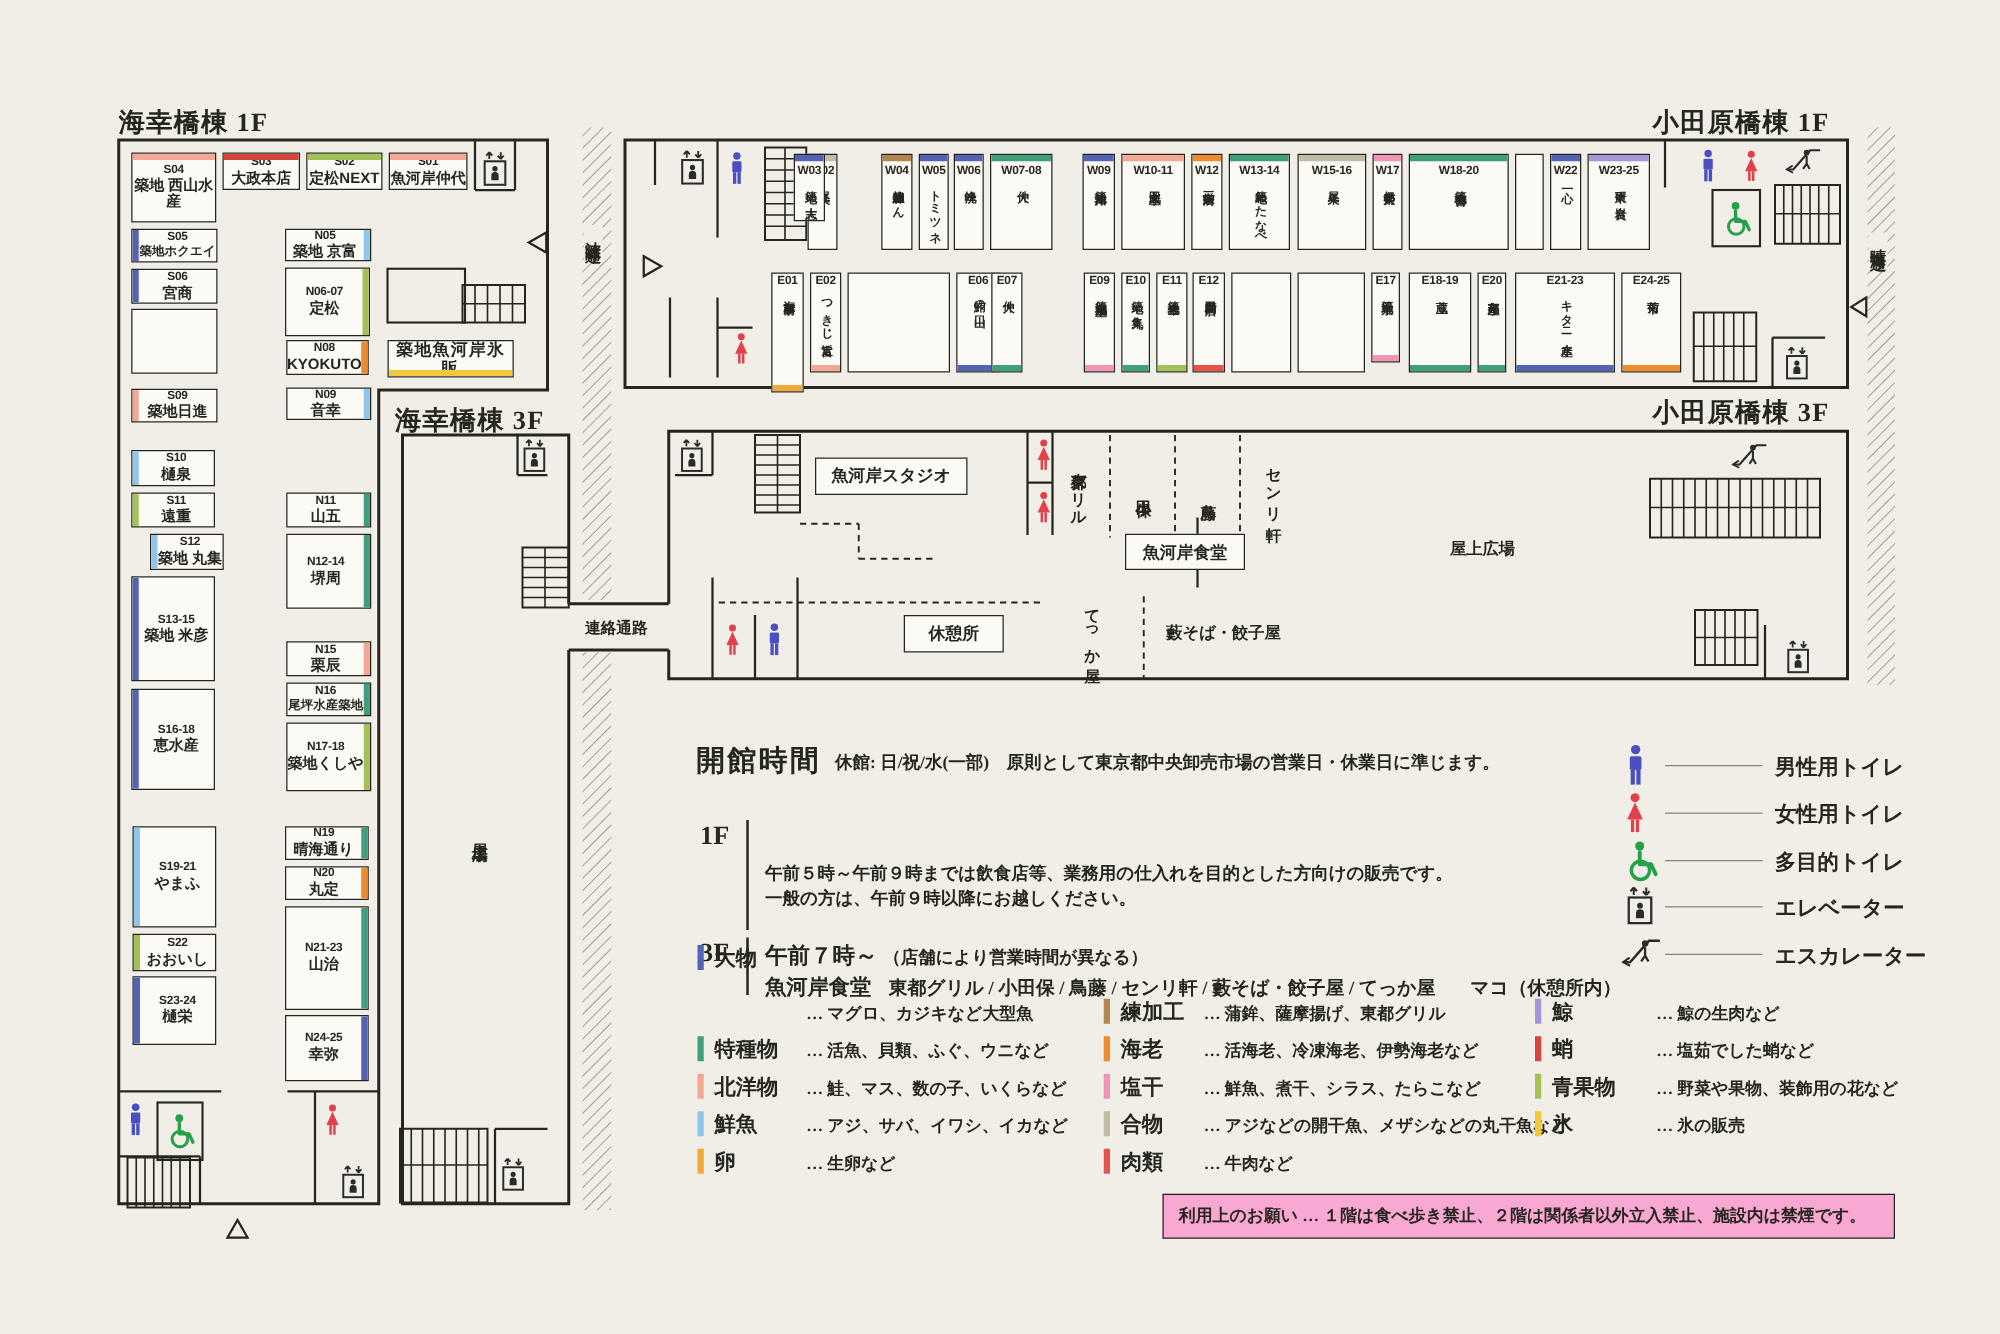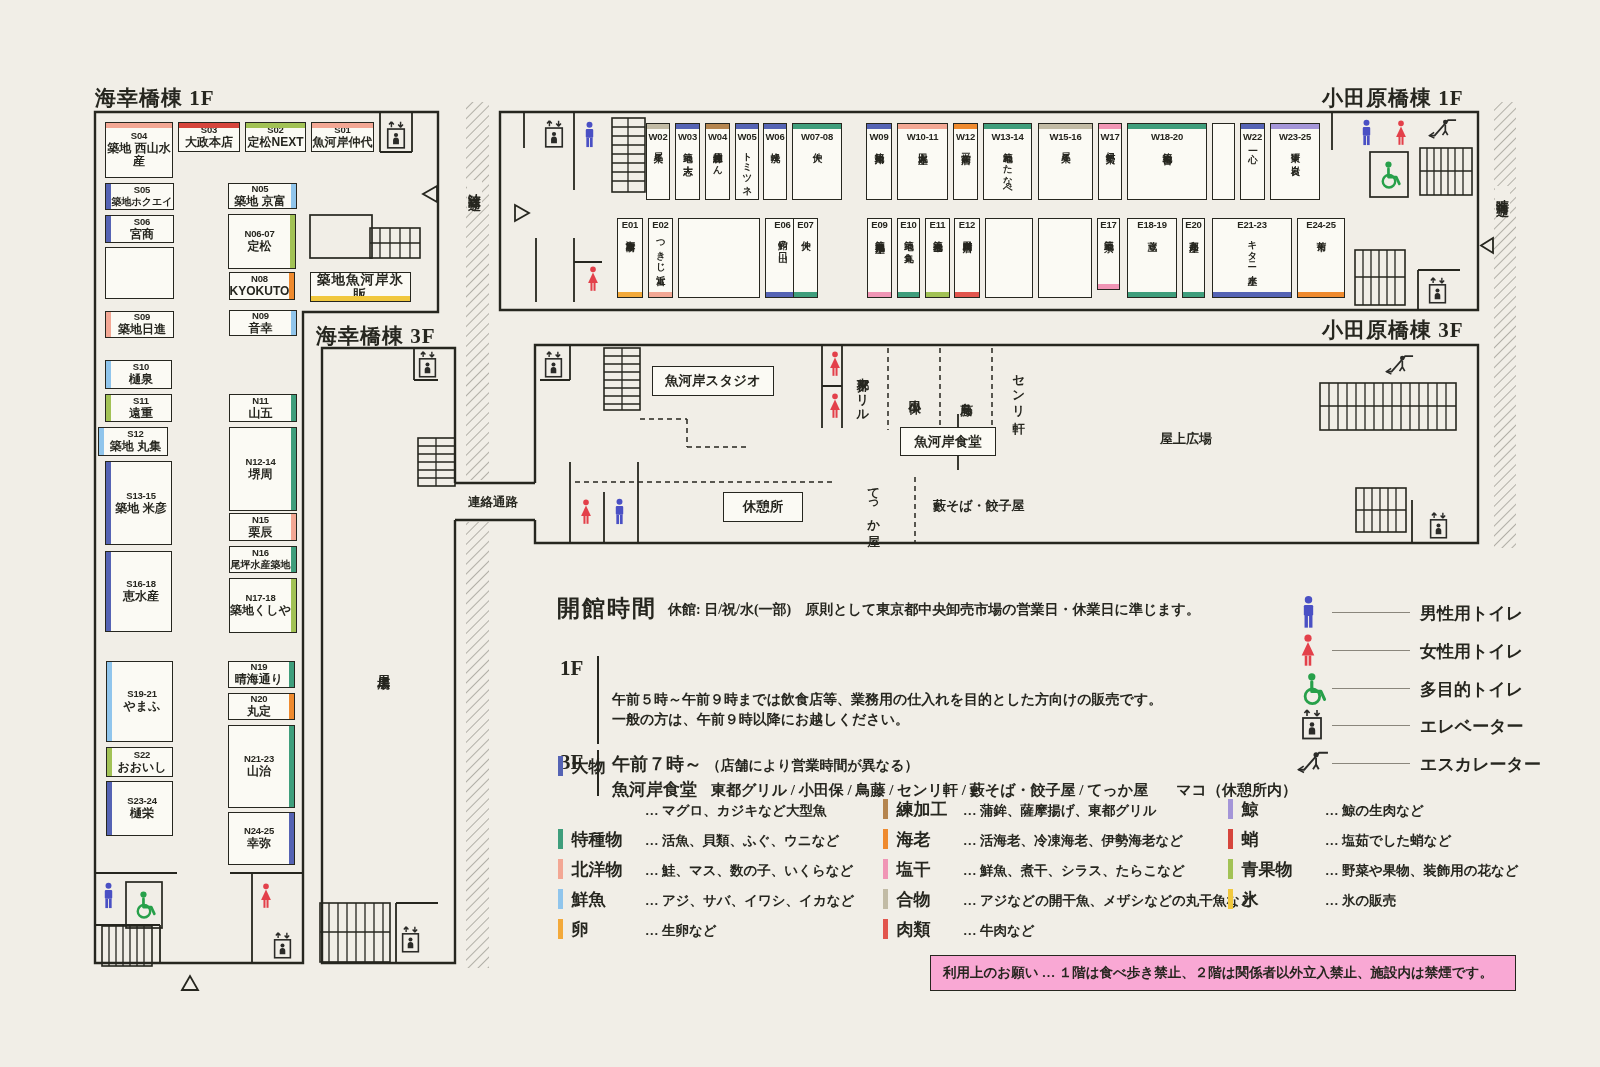--- a/index.html
+++ b/index.html
@@ -262,21 +262,21 @@
   <div class="shop bar-l" style="left:105px;top:360px;width:67px;height:29px">
       <i class="bar" style="background: rgb(144, 197, 236);"></i>
       <b class="sid">S10</b>
       <span class="sname">樋泉</span>
     </div>
   <div class="shop bar-l" style="left:105px;top:394px;width:67px;height:28px">
       <i class="bar" style="background: rgb(162, 194, 85);"></i>
       <b class="sid">S11</b>
       <span class="sname">遠重</span>
     </div>
-  <div class="shop bar-l" style="left:98px;top:427px;width:70px;height:29px">
+  <div class="shop bar-l" style="left:120px;top:427px;width:59px;height:29px">
       <i class="bar" style="background: rgb(144, 197, 236);"></i>
       <b class="sid">S12</b>
       <span class="sname">築地 丸集</span>
     </div>
   <div class="shop bar-l" style="left:105px;top:461px;width:67px;height:84px">
       <i class="bar" style="background: rgb(85, 99, 180);"></i>
       <b class="sid">S13-15</b>
       <span class="sname">築地 米彦</span>
     </div>
   <div class="shop bar-l" style="left:105px;top:551px;width:67px;height:81px">
@@ -318,21 +318,21 @@
   <div class="shop bar-r" style="left:229px;top:310px;width:68px;height:26px">
       <i class="bar" style="background: rgb(144, 197, 236);"></i>
       <b class="sid">N09</b>
       <span class="sname">音幸</span>
     </div>
   <div class="shop bar-r" style="left:229px;top:394px;width:68px;height:28px">
       <i class="bar" style="background: rgb(63, 158, 124);"></i>
       <b class="sid">N11</b>
       <span class="sname">山五</span>
     </div>
-  <div class="shop bar-r" style="left:229px;top:427px;width:68px;height:84px">
+  <div class="shop bar-r" style="left:229px;top:427px;width:68px;height:60px">
       <i class="bar" style="background: rgb(63, 158, 124);"></i>
       <b class="sid">N12-14</b>
       <span class="sname">堺周</span>
     </div>
   <div class="shop bar-r" style="left:229px;top:513px;width:68px;height:28px">
       <i class="bar" style="background: rgb(243, 167, 148);"></i>
       <b class="sid">N15</b>
       <span class="sname">栗辰</span>
     </div>
   <div class="shop bar-r small" style="left:229px;top:546px;width:68px;height:27px">
@@ -368,21 +368,21 @@
   <div class="shop bar-b wide-name" style="left:310px;top:272px;width:101px;height:30px">
       <i class="bar" style="background: rgb(241, 200, 62);"></i>
       <span class="sname">築地魚河岸氷販</span>
     </div>
 
   <div class="shop shop-v bar-t" style="left:646px;top:123px;width:24px;height:77px">
       <i class="bar" style="background: rgb(194, 187, 165);"></i>
       <b class="sid">W02</b>
       <span class="sname">尾粂</span>
     </div>
-  <div class="shop shop-v bar-t" style="left:675px;top:123px;width:25px;height:77px">
+  <div class="shop shop-v bar-t" style="left:635px;top:123px;width:25px;height:54px">
       <i class="bar" style="background: rgb(85, 99, 180);"></i>
       <b class="sid">W03</b>
       <span class="sname">築地 大志</span>
     </div>
   <div class="shop shop-v bar-t" style="left:705px;top:123px;width:25px;height:77px">
       <i class="bar" style="background: rgb(181, 133, 79);"></i>
       <b class="sid">W04</b>
       <span class="sname">練物屋わん</span>
     </div>
   <div class="shop shop-v bar-t" style="left:735px;top:123px;width:24px;height:77px">
@@ -440,21 +440,21 @@
       <i class="bar" style="background: rgb(85, 99, 180);"></i>
       <b class="sid">W22</b>
       <span class="sname">一心</span>
     </div>
   <div class="shop shop-v bar-t" style="left:1270px;top:123px;width:50px;height:77px">
       <i class="bar" style="background: rgb(164, 149, 216);"></i>
       <b class="sid">W23-25</b>
       <span class="sname">東研 岩良</span>
     </div>
 
-  <div class="shop shop-v bar-b" style="left:617px;top:218px;width:26px;height:80px">
+  <div class="shop shop-v bar-b" style="left:617px;top:218px;width:26px;height:96px">
       <i class="bar" style="background: rgb(243, 169, 58);"></i>
       <b class="sid">E01</b>
       <span class="sname">新海商事</span>
     </div>
   <div class="shop shop-v bar-b" style="left:648px;top:218px;width:25px;height:80px">
       <i class="bar" style="background: rgb(243, 167, 148);"></i>
       <b class="sid">E02</b>
       <span class="sname">つきじ近富</span>
     </div>
   <div class="shop vacant" style="left:678px;top:218px;width:82px;height:80px"></div>

